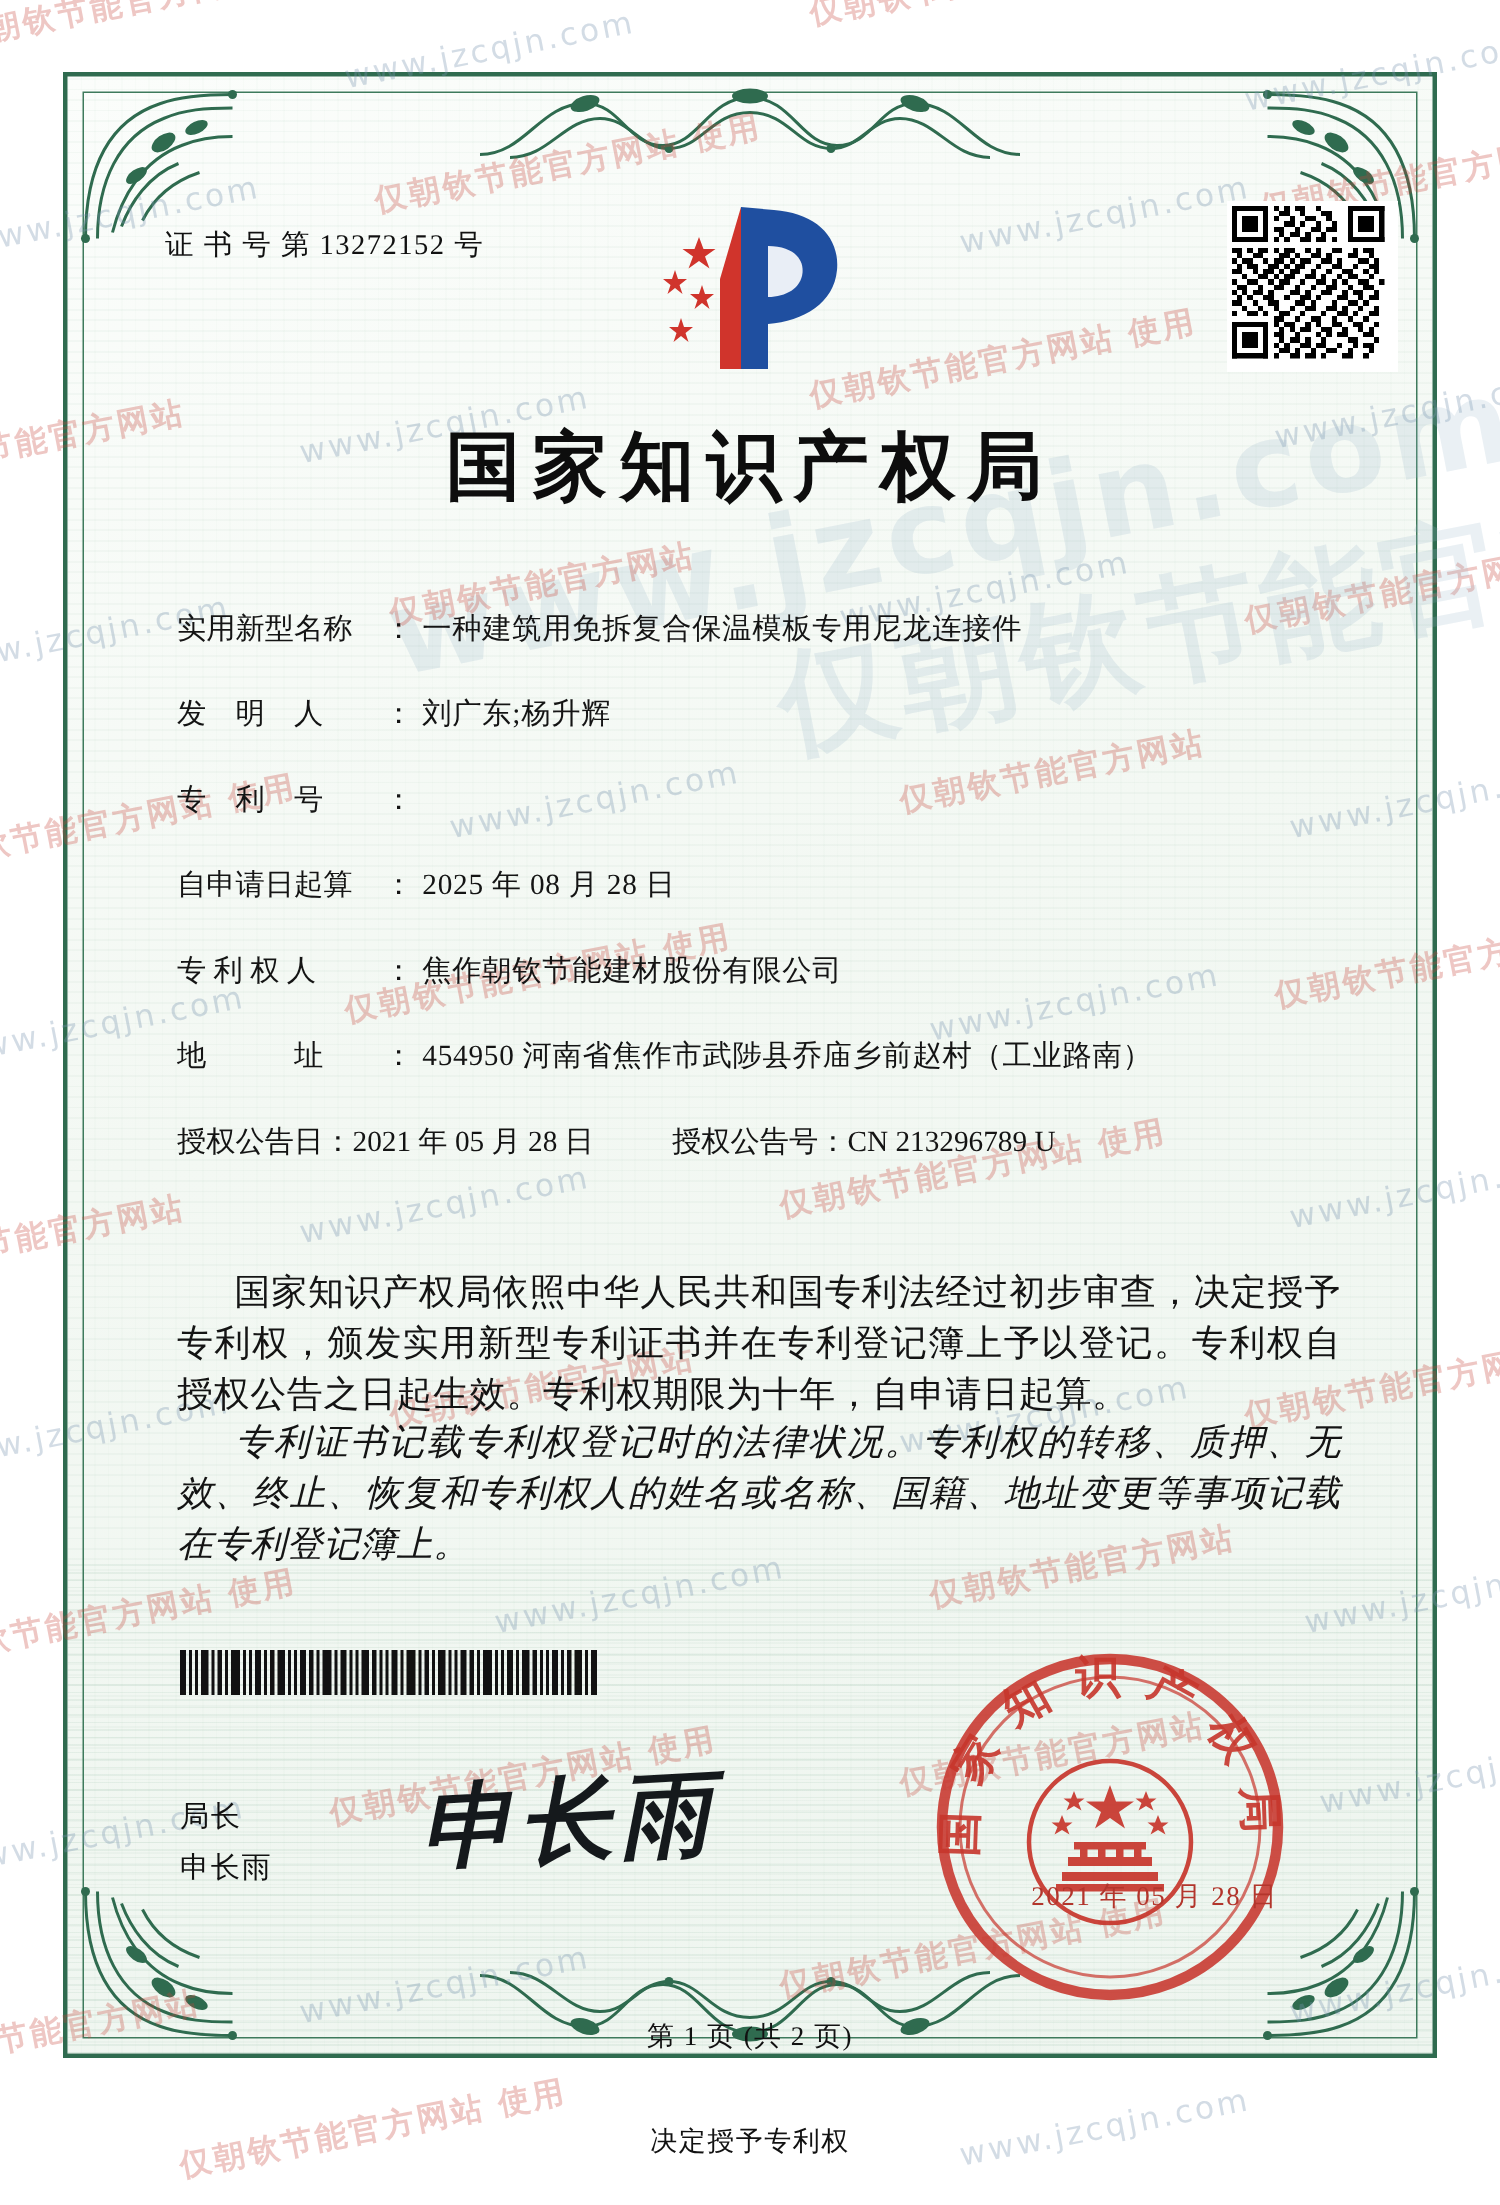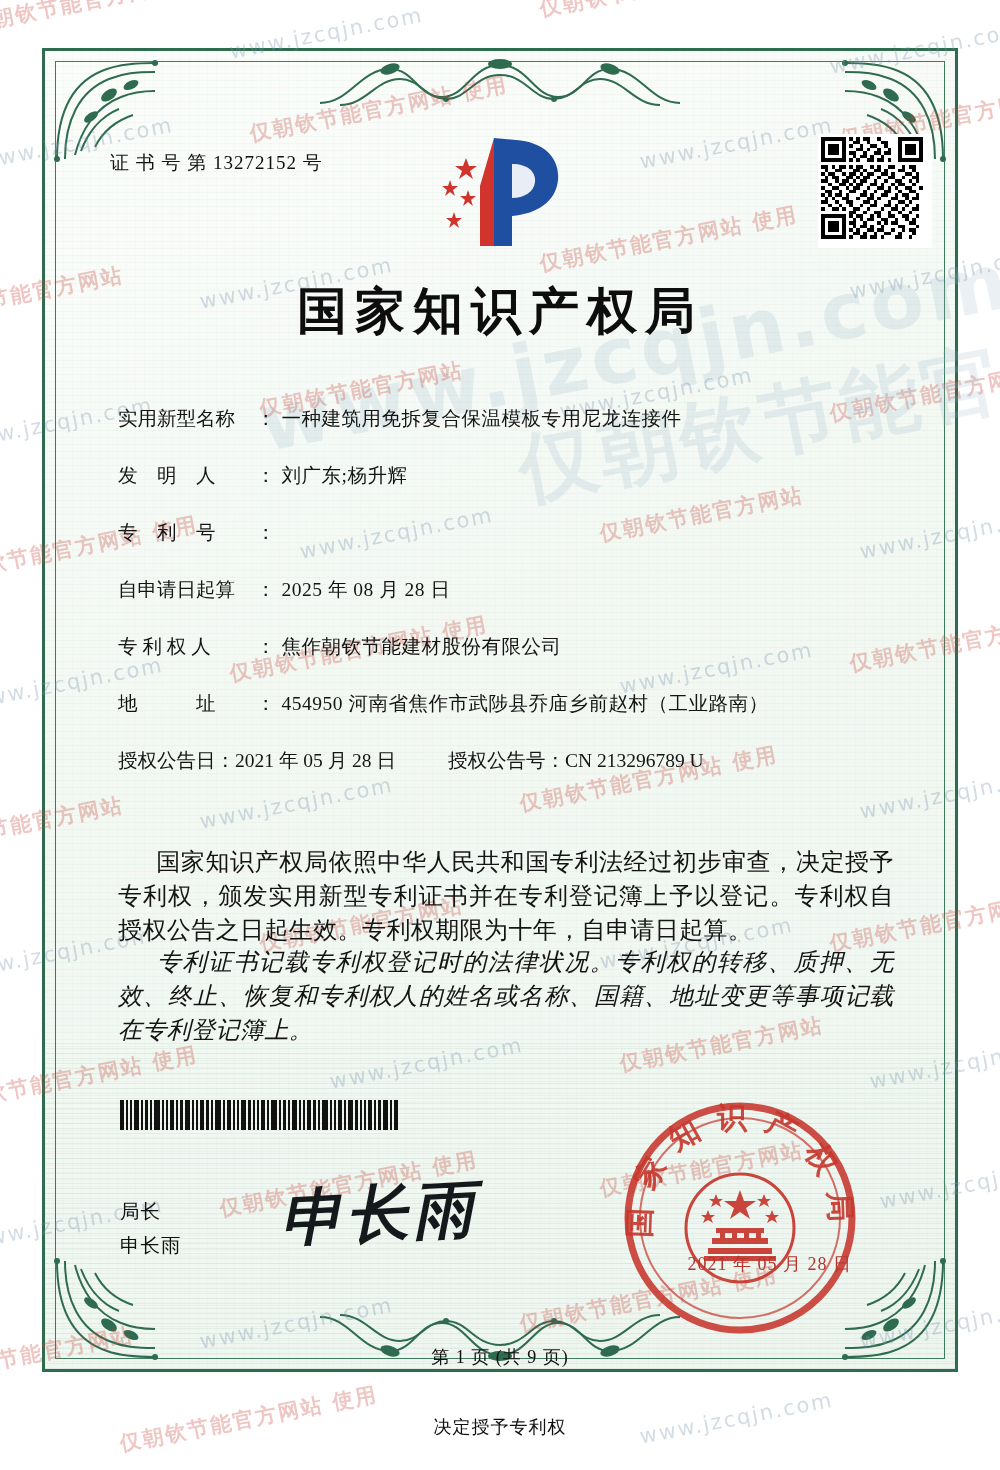--- a/index.html
+++ b/index.html
@@ -776,21 +776,21 @@
             <rect x="124" y="134" width="5" height="8"></rect>
             <rect x="136" y="134" width="5" height="8"></rect>
             <rect x="84" y="158" width="72" height="5"></rect>
           </g>
         </g>
       </svg>
     </div>
 
     <div class="seal-date">2021 年 05 月 28 日</div>
 
-    <div class="page-num">第 1 页 (共 9 页)</div>
+    <div class="page-num">第 1 页 (共 2 页)</div>
     <div class="footnote">决定授予专利权</div>
   </div>
 
   <div class="watermarks">
     <div class="wm wm-red" style="left:-30px; top:10px;">仅朝钦节能官方网站</div>
     <div class="wm" style="left:230px; top:40px;">www.jzcqjn.com</div>
     <div class="wm wm-red" style="left:540px; top:-5px;">仅朝钦节能官方网站  使用</div>
     <div class="wm" style="left:830px; top:55px;">www.jzcqjn.com</div>
 
     <div class="wm" style="left:-20px; top:150px;">www.jzcqjn.com</div>

